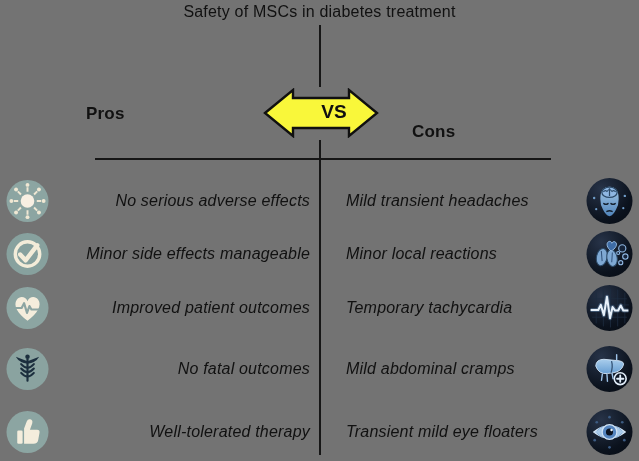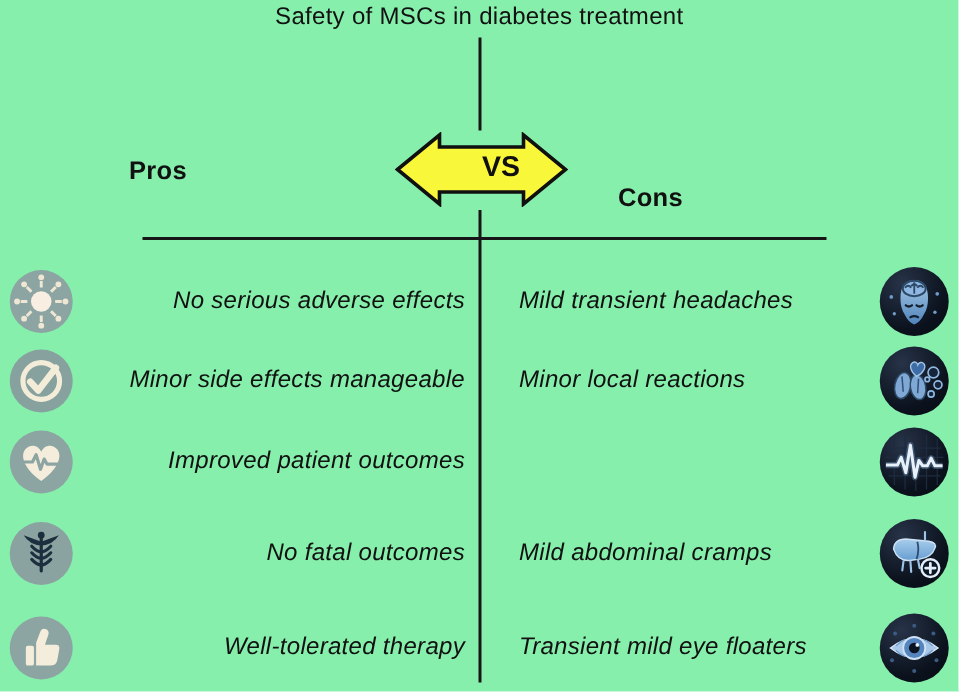--- a/index.html
+++ b/index.html
@@ -1,19 +1,19 @@
 <!DOCTYPE html>
 <html><head>
 <meta charset="utf-8">
 <style>
   html,body{margin:0;padding:0;background:#ffffff;}
   #figure{
     position:relative;
     width:639px;height:461px;
-    background:#86efac;
+    background:#737373;
     font-family:"Liberation Sans", sans-serif;
     color:#111;
     overflow:hidden;
   }
   .title{
     position:absolute;top:3px;left:0;width:639px;
     text-align:center;font-size:16px;letter-spacing:.2px;
   }
   .vline{position:absolute;left:319px;width:2px;background:#161616;}
   .vline.seg1{top:25px;height:62px;}
@@ -167,20 +167,21 @@
 
   <div class="row" style="top:284px">
     <span class="icon-wrap pro">
       <svg width="43" height="43" viewBox="0 0 44 44">
         <circle cx="22" cy="22" r="21.5" fill="#8ca5a2"></circle>
         <path d="M22 35 C12 28 7 19 11 13.5 C14 9.5 20 10 22 15 C24 10 30 9.5 33 13.5 C37 19 32 28 22 35 Z" fill="#f4eddc"></path>
         <path d="M9 22 L16 22 L18.5 17 L21.5 27 L24 20 L26 23.5 L35 23.5" fill="none" stroke="#8ca5a2" stroke-width="2.2" stroke-linejoin="round"></path>
       </svg>
     </span>
     <div class="item-text pro">Improved patient outcomes</div>
+    <div class="item-text con">Temporary tachycardia</div>
     <span class="icon-wrap con">
       <svg width="47" height="47" viewBox="0 0 46 46">
         <defs>
           <radialGradient id="bg3" cx="32%" cy="24%" r="95%">
             <stop offset="0%" stop-color="#273348"></stop>
               <stop offset="70%" stop-color="#0b121d"></stop>
               <stop offset="100%" stop-color="#070c14"></stop>
           </radialGradient>
         </defs>
         <circle cx="23" cy="23" r="22.5" fill="url(#bg3)"></circle>

